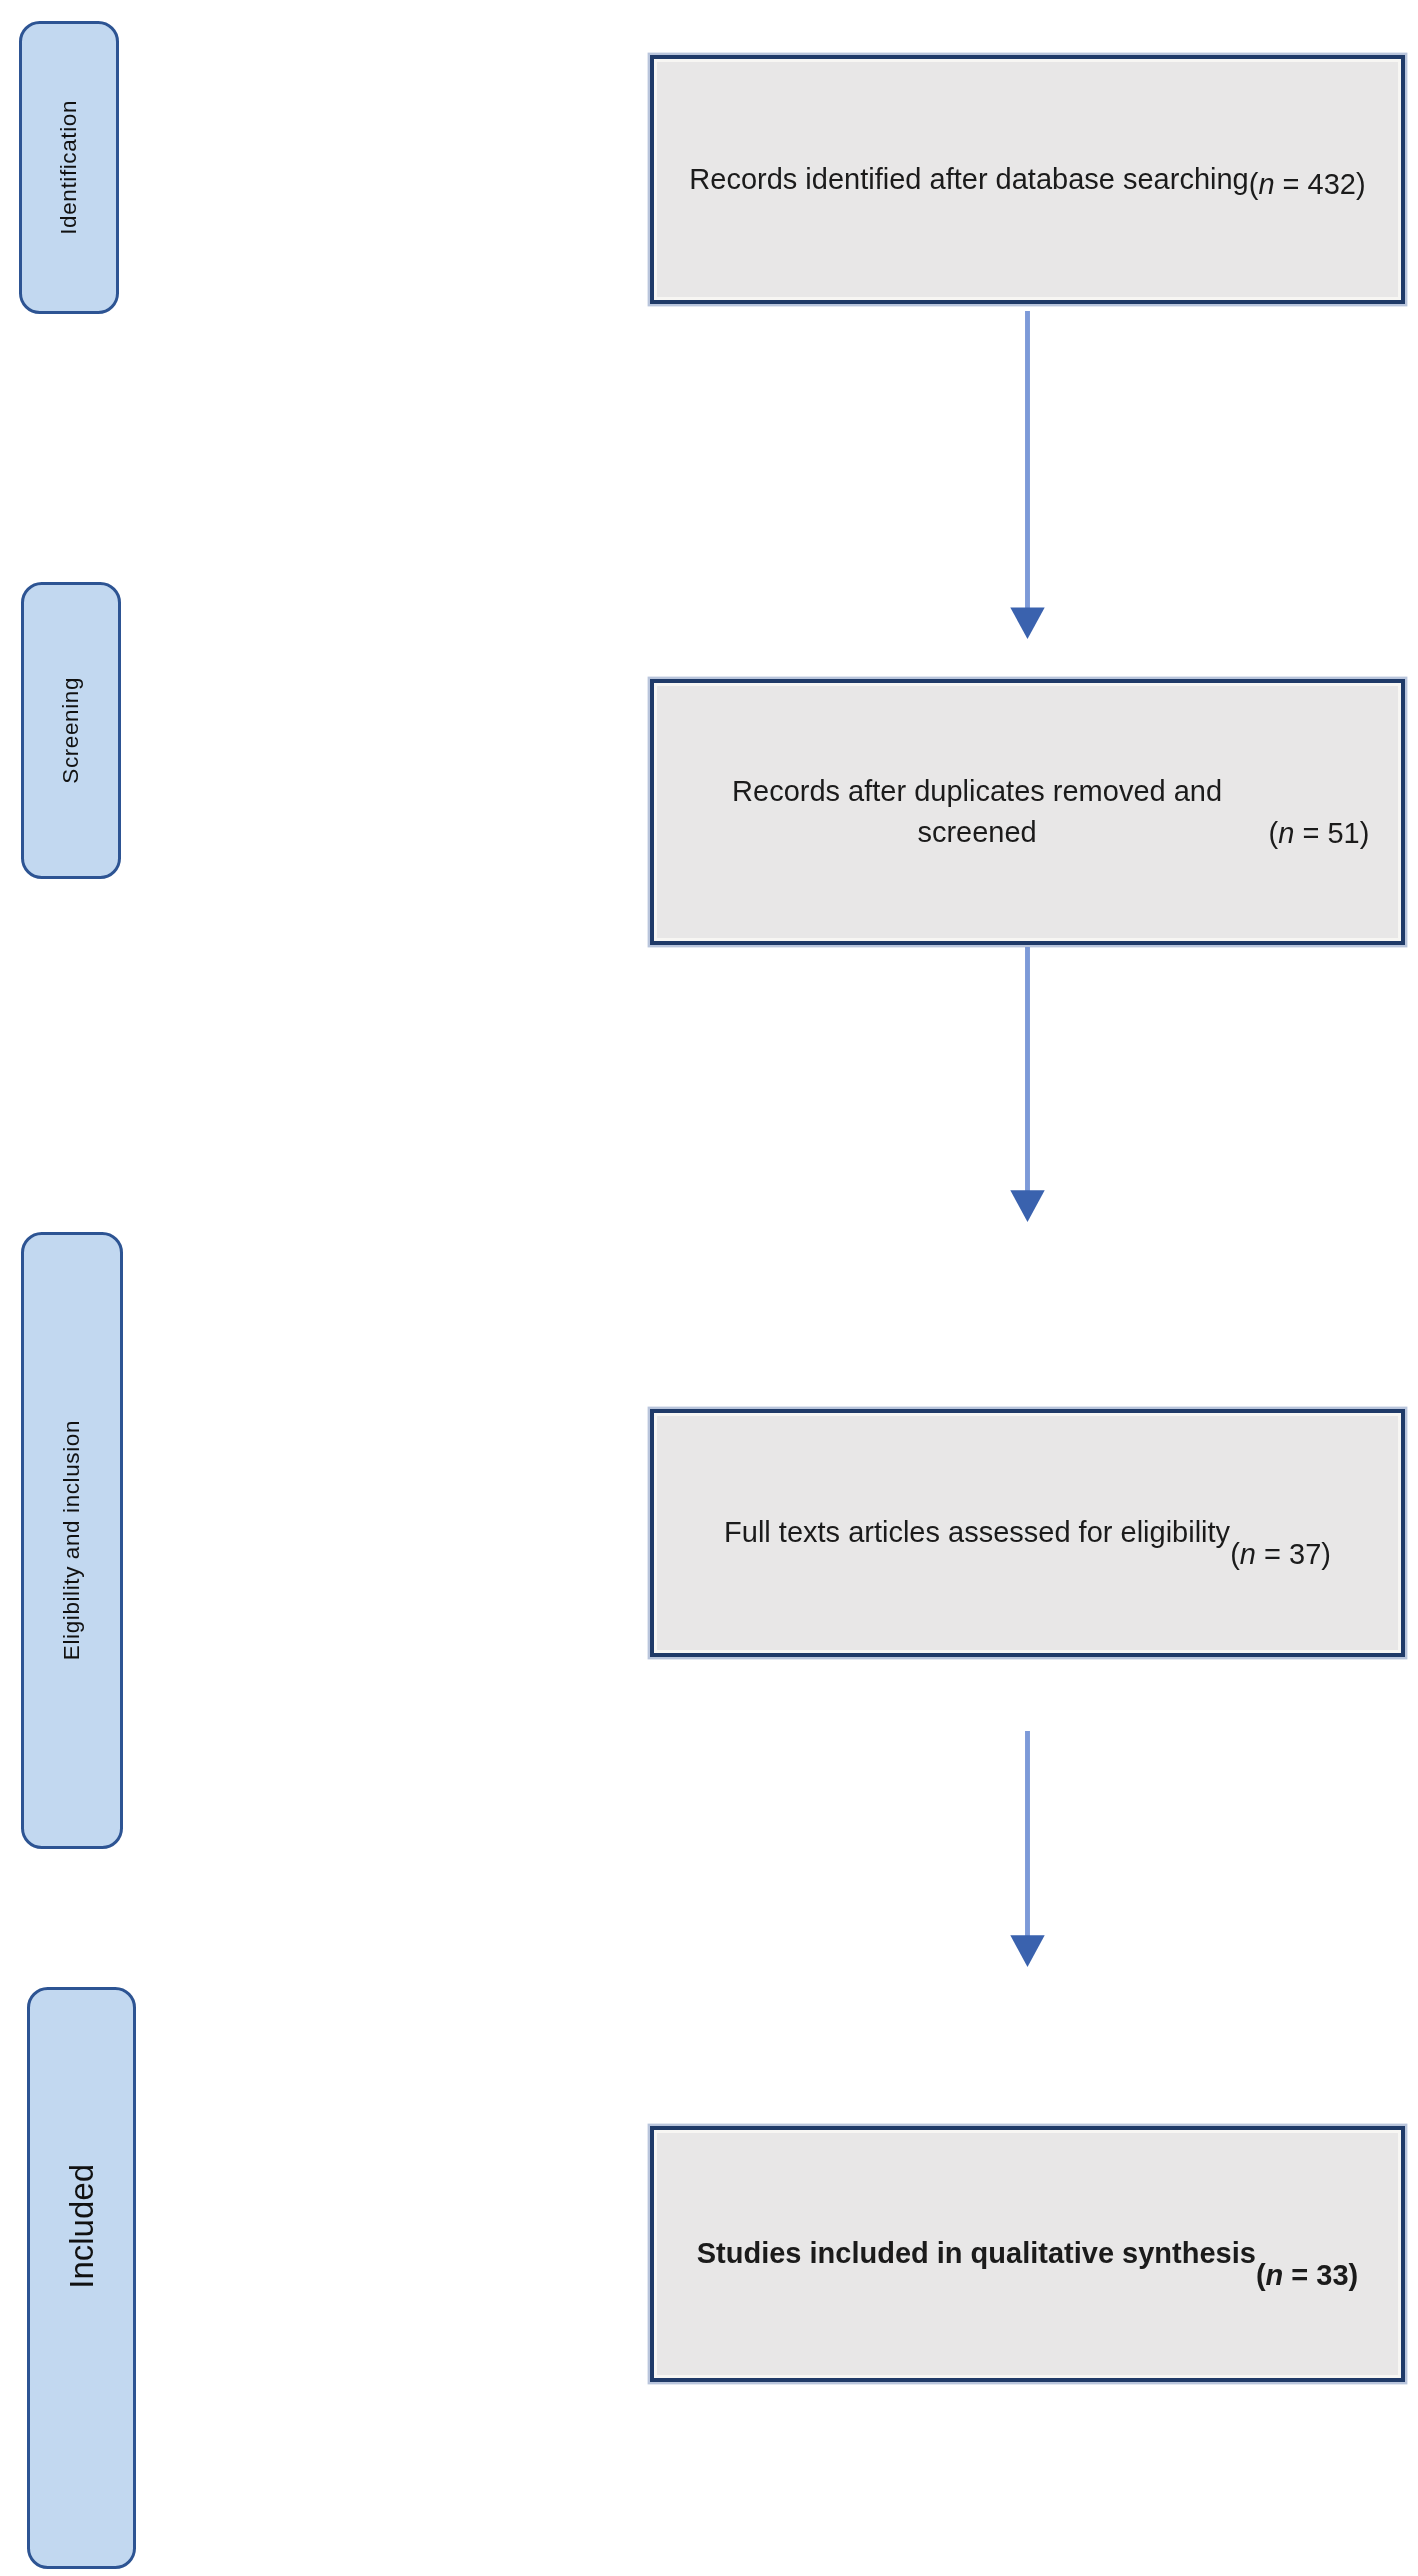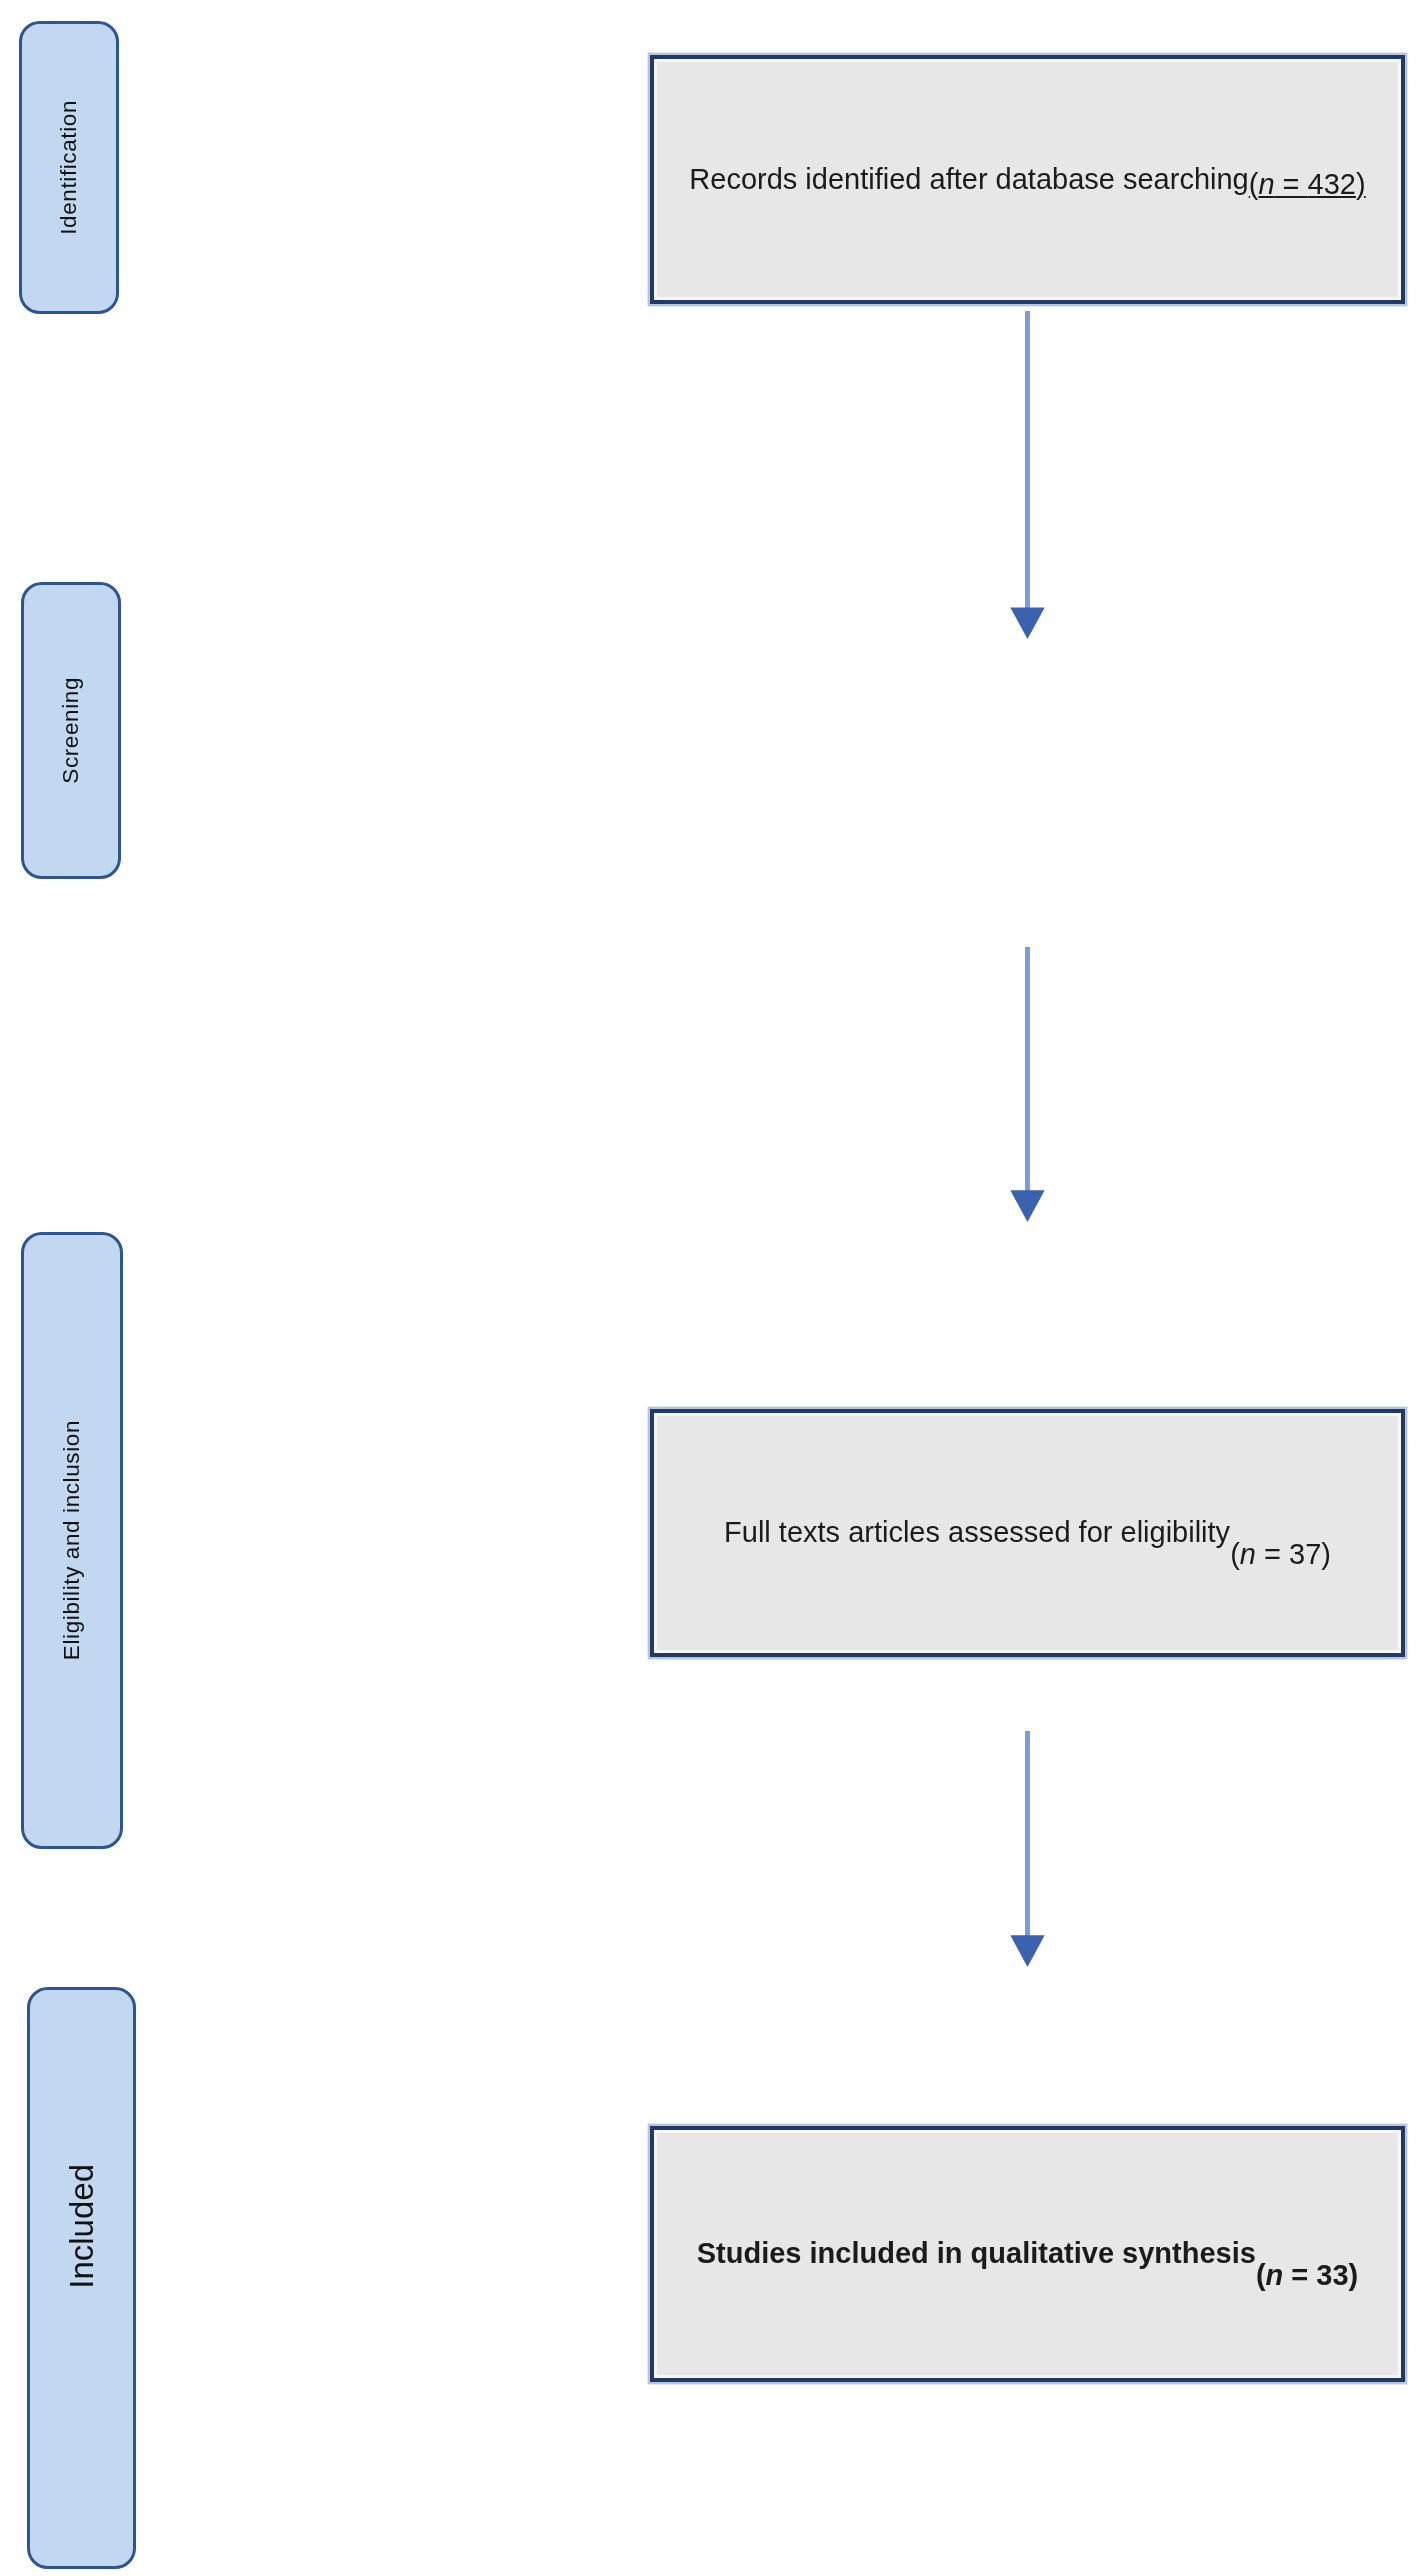--- a/index.html
+++ b/index.html
@@ -70,21 +70,21 @@
     line-height:1.42;
     color:var(--text);
   }
   .rbox--1{top:55px;   height:249px;}
   .rbox--2{top:679px; height:266px;}
   .rbox--3{top:1409px; height:248px;}
   .rbox--4{top:2126px; height:256px;font-weight:bold;}
   .rbox .btext{max-width:656px;}
   .rbox--2 .btext{max-width:583px;}
   .count{margin-top:43px;}
-  .rbox--1 .count{margin-top:9.7px;text-decoration:underline;}
+  .rbox--1 .count{margin-top:9.7px;}
   .nvar{font-style:italic;}
 
   
   .arrow{
     position:absolute;
     left:1006px;
     width:43px;
   }
   .arrow line{stroke:var(--arrow-line); stroke-width:8;}
   .arrow polygon{fill:var(--arrow-head);}
@@ -108,20 +108,24 @@
   </div>
   <div class="stage stage--included">
     <span class="vtext">Included</span>
   </div>
 
   <div class="rbox rbox--1">
     <div class="btext">Records identified after database searching</div>
     <div class="count"><span>(</span><span class="nvar">n</span><span> = </span><span>432</span><span>)</span></div>
   </div>
 
+  <div class="rbox rbox--2">
+    <div class="btext">Records after duplicates removed and screened</div>
+    <div class="count"><span>(</span><span class="nvar">n</span><span> = </span><span>51</span><span>)</span></div>
+  </div>
 
   <div class="rbox rbox--3">
     <div class="btext">Full texts articles assessed for eligibility</div>
     <div class="count"><span>(</span><span class="nvar">n</span><span> = </span><span>37</span><span>)</span></div>
   </div>
 
   <div class="rbox rbox--4">
     <div class="btext">Studies included in qualitative synthesis</div>
     <div class="count"><span>(</span><span class="nvar">n</span><span> = </span><span>33</span><span>)</span></div>
   </div>

